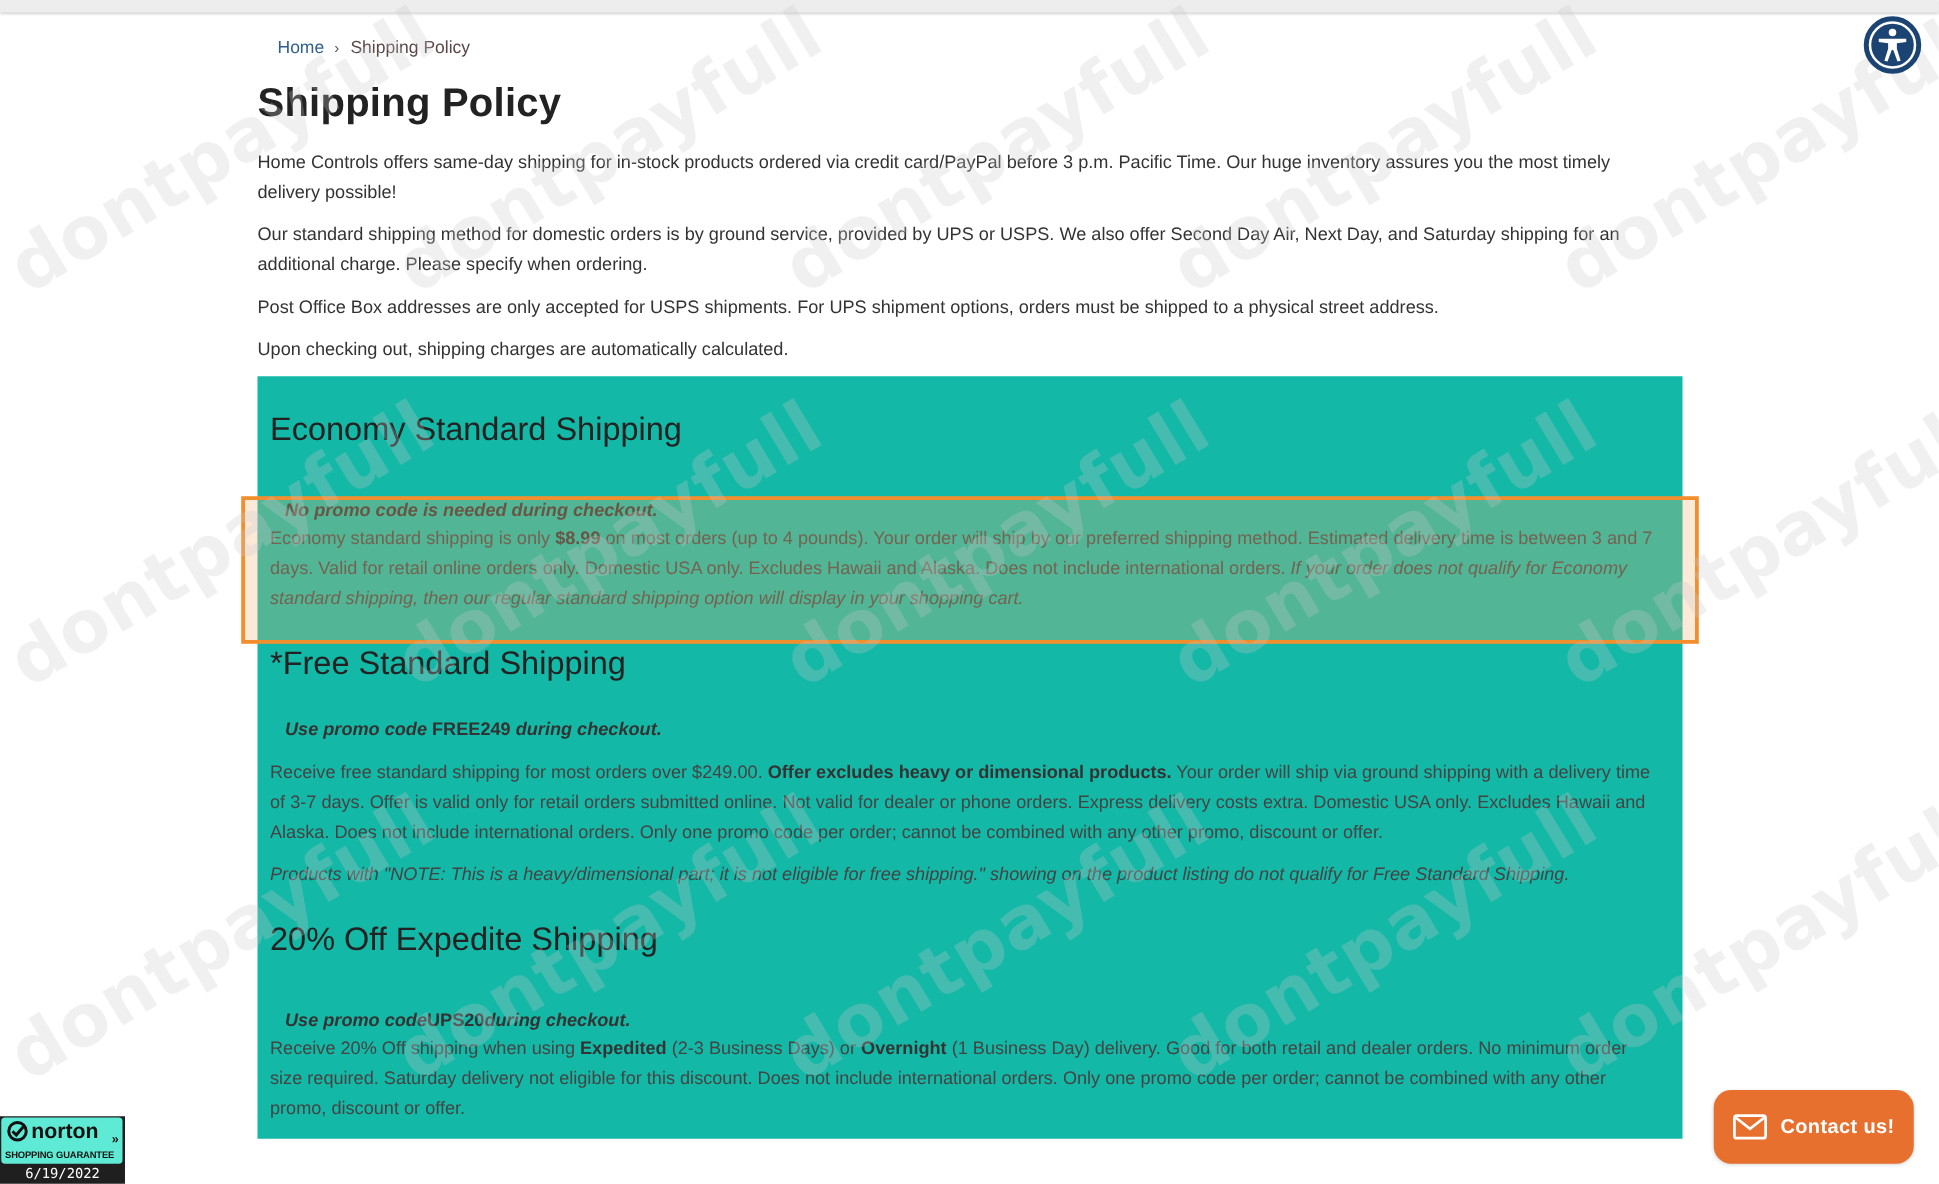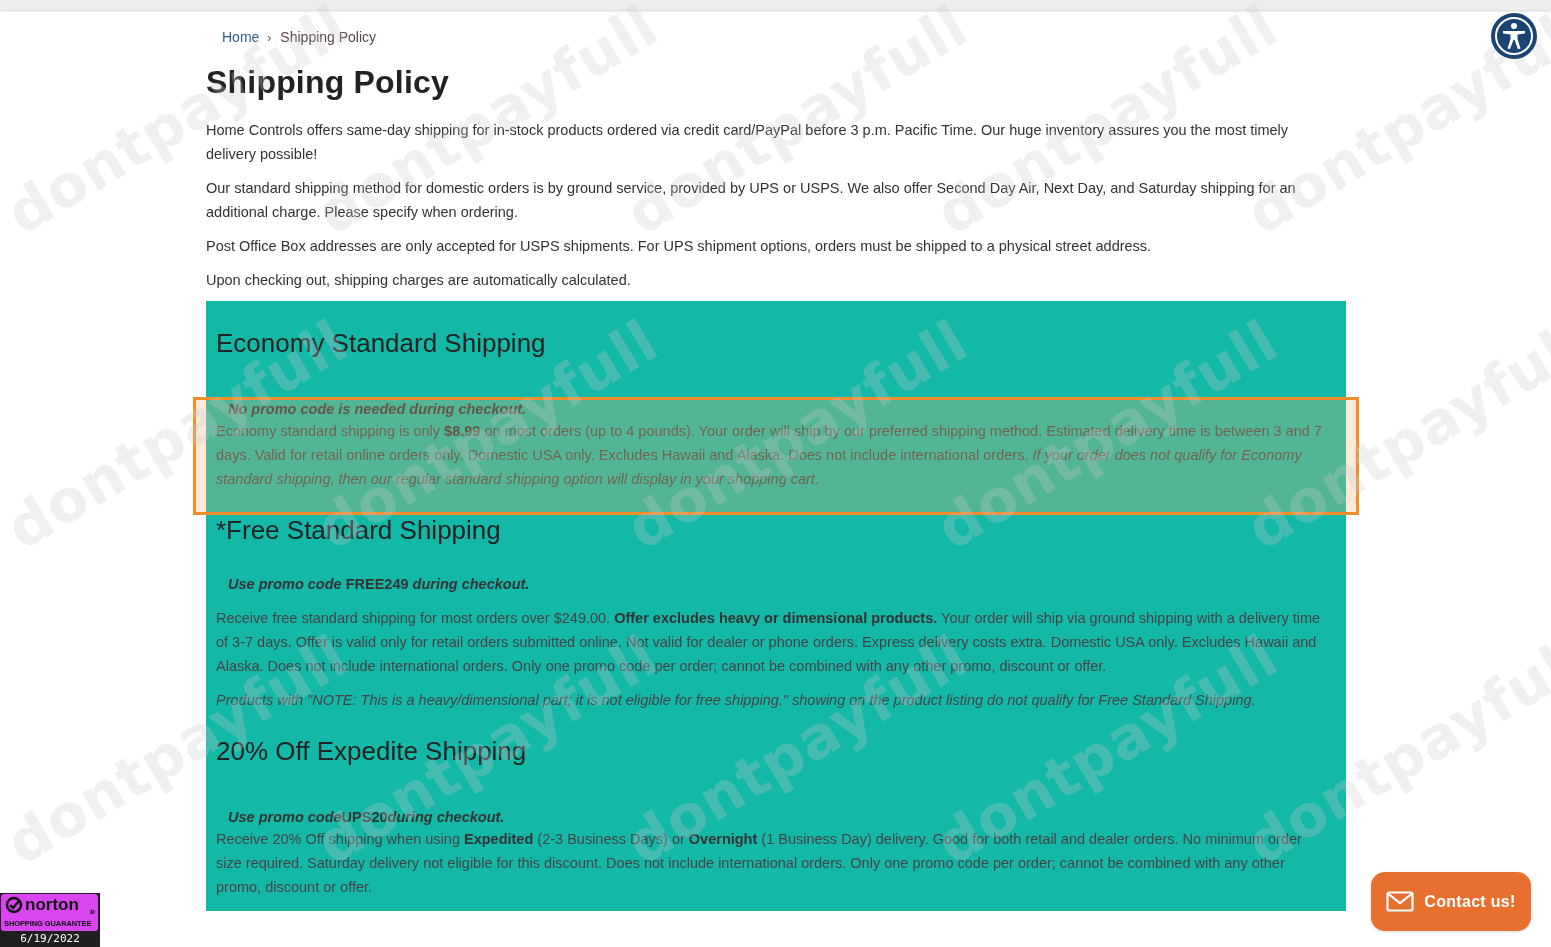--- a/index.html
+++ b/index.html
@@ -59,21 +59,21 @@
   .a11y {
     position: absolute; left: 1491px; top: 13px; width: 46px; height: 46px; border-radius: 50%;
     background: #1c4472; border: 2px solid #1c4472; box-sizing: border-box;
     display: flex; align-items: center; justify-content: center; cursor: pointer;
   }
   .a11y .ring { width: 38px; height: 38px; border-radius: 50%; border: 2px solid #fff; box-sizing: border-box; display:flex; align-items:center; justify-content:center; }
   .norton {
     position: absolute; left: 0; top: 893px; width: 100px; height: 54px; background: #1f1f1f;
   }
   .norton .top {
-    position: absolute; left: 1px; top: 1px; width: 97px; height: 37px; background: #d946ef;
+    position: absolute; left: 1px; top: 1px; width: 97px; height: 37px; background: #5eead4;
     border-radius: 3px;
   }
   .norton .brand { position: absolute; left: 4px; top: 1px; font-size: 17px; font-weight: bold; color: #111; display: flex; align-items: center; gap: 2px; }
   .norton .chev { position: absolute; right: 3px; top: 12px; font-size: 10px; font-weight: bold; color: #111; }
   .norton .guar { position: absolute; left: 3px; top: 25px; font-size: 7.5px; font-weight: bold; color: #111; letter-spacing: -0.1px; }
   .norton .date { position: absolute; left: 0; top: 39px; width: 100px; text-align: center; font-family: "DejaVu Sans Mono", monospace; font-size: 11px; color: #fff; }
   .contact {
     position: absolute; left: 1371px; top: 872px; width: 160px; height: 59px;
     background: #e8702e; border-radius: 14px; display: flex; align-items: center; justify-content: center;
     gap: 10px; color: #fff; font-weight: bold; font-size: 16px; cursor: pointer; letter-spacing: 0.3px;

